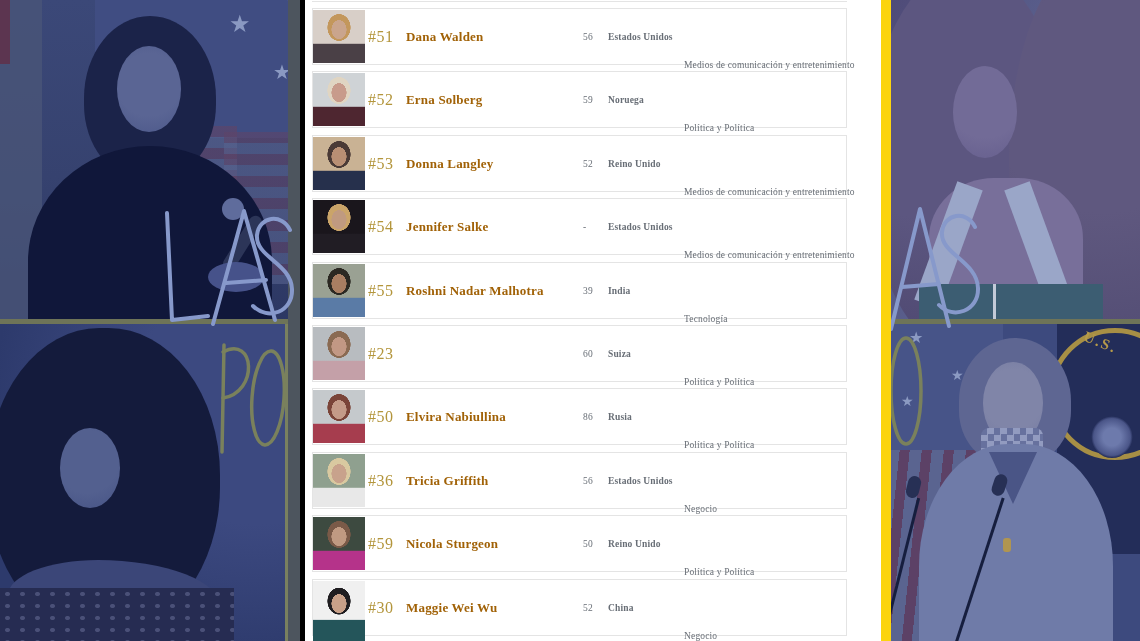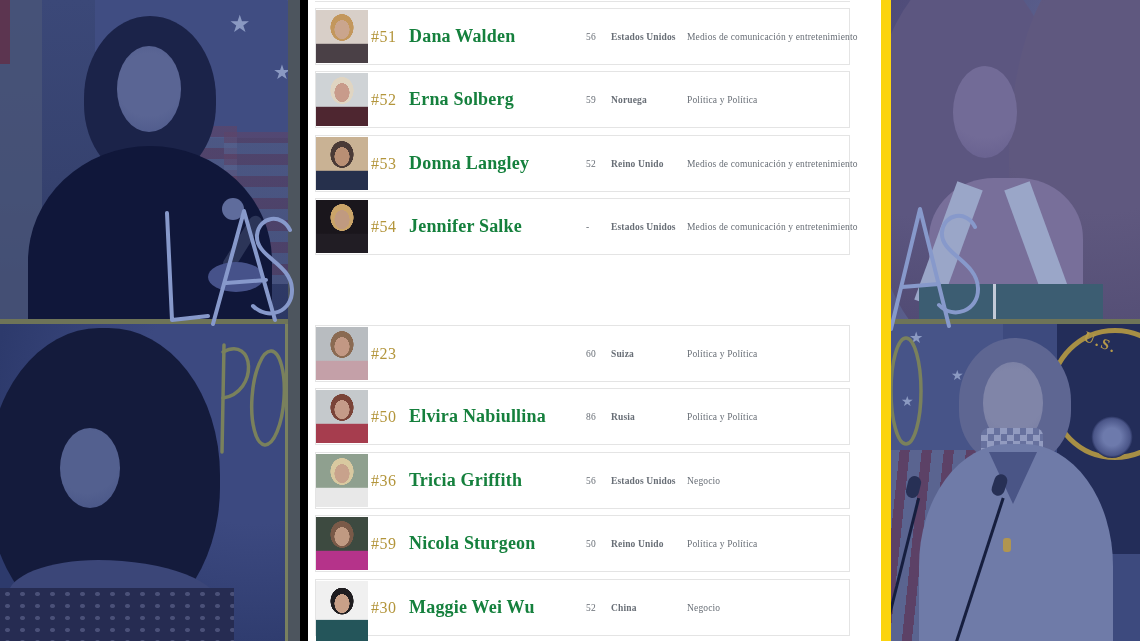--- a/index.html
+++ b/index.html
@@ -84,31 +84,31 @@
   
   .h-divider { left:0; top:319px; width:1140px; height:5px; background:#6e7458; z-index:2; }
   .shadow-band { left:288px; top:0; width:12px; height:641px; background:#4d555e; z-index:2; }
   .v-line { left:285px; top:324px; width:3px; height:317px; background:#79805f; z-index:2; }
 
   
   .script-svg { left:0; top:0; width:1140px; height:641px; z-index:3; pointer-events:none; }
 
   
   .panel { left:300px; top:0; width:591px; height:641px; background:#ffffff;
-           border-left:8px solid #000000; border-right:10px solid #fbd40e; z-index:4; }
+           border-left:5px solid #000000; border-right:10px solid #fbd40e; z-index:4; }
   .panel * { position:absolute; }
   .row-sliver { left:7px; top:0; width:535px; height:2px; border-bottom:1px solid #e4e4e4; background:#fff; }
   .row-card { left:7px; width:535px; height:57px; background:#fff; border:1px solid #e4e4e4; }
   .photo { left:0; top:1px; width:52px; height:53px; background:#ccc; }
   .rank { left:55px; top:50%; transform:translateY(-50%); font-size:16px; color:#b3953b; letter-spacing:.5px; }
-  .name { left:93px; top:50%; transform:translateY(-52%); font-size:18px; font-weight:700; color:#15803d; letter-spacing:.2px; white-space:nowrap; }
+  .name { left:93px; top:50%; transform:translateY(-52%); font-size:13px; font-weight:700; color:#a16207; letter-spacing:.2px; white-space:nowrap; }
   .meta { top:50%; transform:translateY(-50%); font-size:9.5px; color:#686e76; letter-spacing:.15px; white-space:nowrap; }
   .age      { left:270px; }
   .country  { left:295px;font-weight:bold; }
-  .category { left:371px; }
+  .category { left:371px;margin-top:28px; }
 </style>
 </head>
 <body>
 
 <div class="stage">
 
   <div class="quad q-tl">
     <div class="km-wall"></div>
     <div class="km-red"></div>
     <div class="km-starfield">
@@ -222,20 +222,28 @@
 
     <div class="row-card" style="top:198px">
       <div class="photo" style="background-image: radial-gradient(12px 15px at 50% 37%, rgb(192, 154, 128) 62%, transparent 64%), radial-gradient(19px 22px at 50% 33%, rgb(202, 164, 105) 60%, transparent 62%), linear-gradient(transparent 63%, rgb(33, 29, 36) 64%); background-color: rgb(26, 22, 28);"></div>
       <span class="rank">#54</span>
       <span class="name">Jennifer Salke</span>
       <span class="meta age">-</span>
       <span class="meta country">Estados Unidos</span>
       <span class="meta category">Medios de comunicación y entretenimiento</span>
     </div>
 
+    <div class="row-card" style="top:262px">
+      <div class="photo" style="background-image: radial-gradient(12px 15px at 50% 37%, rgb(169, 126, 98) 62%, transparent 64%), radial-gradient(19px 22px at 50% 33%, rgb(43, 40, 34) 60%, transparent 62%), linear-gradient(transparent 63%, rgb(90, 123, 166) 64%); background-color: rgb(154, 161, 147);"></div>
+      <span class="rank">#55</span>
+      <span class="name">Roshni Nadar Malhotra</span>
+      <span class="meta age">39</span>
+      <span class="meta country">India</span>
+      <span class="meta category">Tecnología</span>
+    </div>
 
     <div class="row-card" style="top:325px">
       <div class="photo" style="background-image: radial-gradient(12px 15px at 50% 37%, rgb(194, 152, 132) 62%, transparent 64%), radial-gradient(19px 22px at 50% 33%, rgb(138, 106, 82) 60%, transparent 62%), linear-gradient(transparent 63%, rgb(196, 160, 168) 64%); background-color: rgb(184, 188, 192);"></div>
       <span class="rank">#23</span>
       <span class="meta age">60</span>
       <span class="meta country">Suiza</span>
       <span class="meta category">Política y Política</span>
     </div>
 
     <div class="row-card" style="top:388px">

